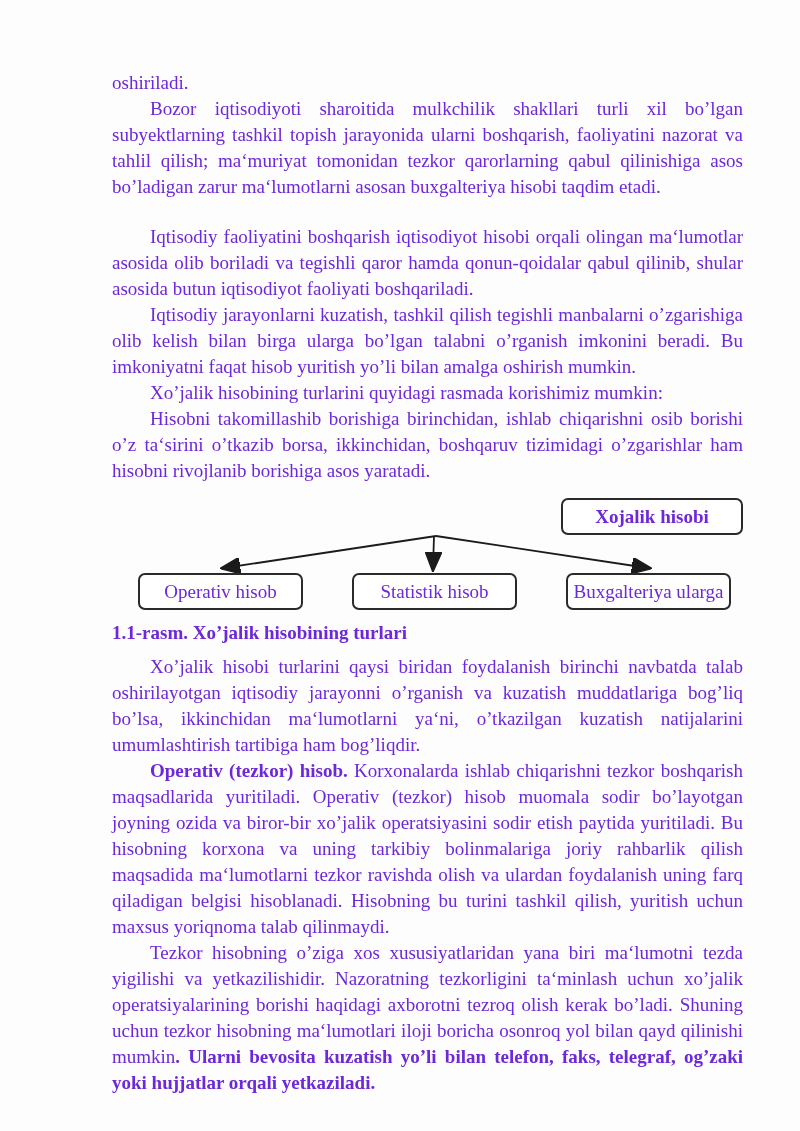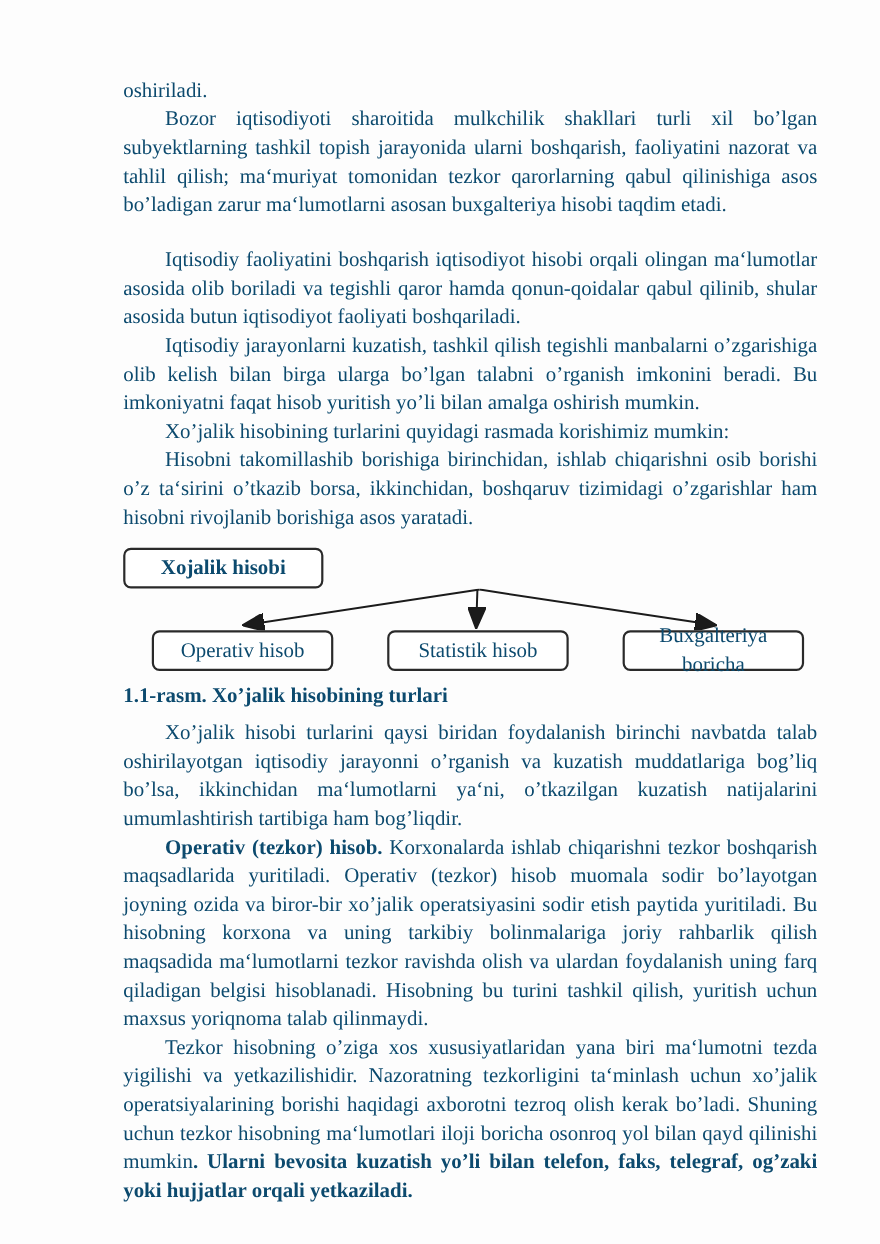--- a/index.html
+++ b/index.html
@@ -11,38 +11,38 @@
     overflow: hidden;
   }
   .page {
     box-sizing: border-box;
     width: 800px;
     height: 1131px;
     padding: 70px 57px 0 112px;
     font-family: "Liberation Serif", "DejaVu Serif", serif;
     font-size: 19px;
     line-height: 26px;
-    color: #0c4a6e;
+    color: #6d28d9;
   }
   .para {
     margin: 0;
     text-align: justify;
     text-justify: inter-word;
   }
   .para.indent { text-indent: 38px; }
   .para.space-before { margin-top: 24px; }
   .bold { font-weight: bold; }
 
   .figure {
     margin: 14px 0 8px 0;
     position: relative;
   }
   .fig-root-row {
     display: flex;
-    justify-content: flex-start;
+    justify-content: flex-end;
   }
   .fig-box {
     box-sizing: border-box;
     border: 2px solid #2a2a2a;
     border-radius: 7px;
     background: #fff;
     text-align: center;
     padding: 5px 4px;
     height: 37px;
     display: flex;
@@ -99,21 +99,21 @@
         </marker>
       </defs>
       <line x1="324" y1="1" x2="112" y2="33" stroke-width="1.8" marker-end="url(#arrowhead)"></line>
       <line x1="322" y1="1" x2="321" y2="33" stroke-width="1.8" marker-end="url(#arrowhead)"></line>
       <line x1="324" y1="1" x2="536" y2="33" stroke-width="1.8" marker-end="url(#arrowhead)"></line>
     </svg>
 
     <div class="fig-children-row">
         <div class="fig-box">Operativ hisob</div>
         <div class="fig-box">Statistik hisob</div>
-        <div class="fig-box">Buxgalteriya boricha</div>
+        <div class="fig-box">Buxgalteriya ularga</div>
       </div>
 
     <div class="fig-caption">1.1-rasm. Xo’jalik hisobining turlari</div>
   </div>
 
   <div>
       <p class="para indent"><span>Xo’jalik hisobi turlarini qaysi biridan foydalanish birinchi navbatda talab oshirilayotgan iqtisodiy jarayonni o’rganish va kuzatish muddatlariga bog’liq bo’lsa, ikkinchidan ma‘lumotlarni ya‘ni, o’tkazilgan kuzatish natijalarini umumlashtirish tartibiga ham bog’liqdir.</span></p>
       <p class="para indent"><span class="bold">Operativ (tezkor) hisob. </span><span>Korxonalarda ishlab chiqarishni tezkor boshqarish maqsadlarida yuritiladi. Operativ (tezkor) hisob muomala sodir bo’layotgan joyning ozida va biror-bir  xo’jalik operatsiyasini sodir etish paytida yuritiladi. Bu hisobning korxona va uning tarkibiy bolinmalariga joriy rahbarlik qilish maqsadida ma‘lumotlarni tezkor ravishda olish va ulardan foydalanish uning farq qiladigan belgisi hisoblanadi. Hisobning bu turini tashkil qilish, yuritish uchun maxsus yoriqnoma talab qilinmaydi.</span></p>
       <p class="para indent"><span>Tezkor hisobning o’ziga xos xususiyatlaridan yana biri ma‘lumotni tezda yigilishi va yetkazilishidir. Nazoratning tezkorligini ta‘minlash uchun xo’jalik operatsiyalarining borishi haqidagi axborotni tezroq olish kerak bo’ladi. Shuning uchun tezkor hisobning ma‘lumotlari iloji boricha osonroq  yol bilan qayd qilinishi mumkin</span><span class="bold">. Ularni bevosita kuzatish yo’li bilan telefon, faks, telegraf, og’zaki yoki hujjatlar orqali yetkaziladi.</span></p>
     </div>

